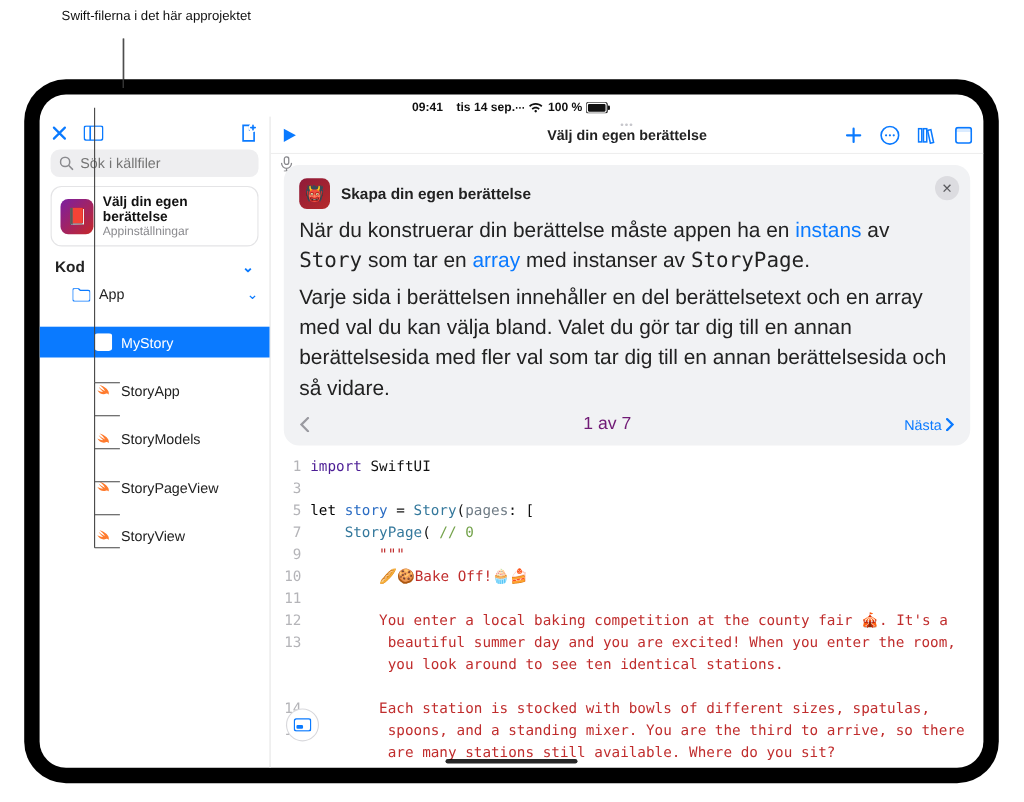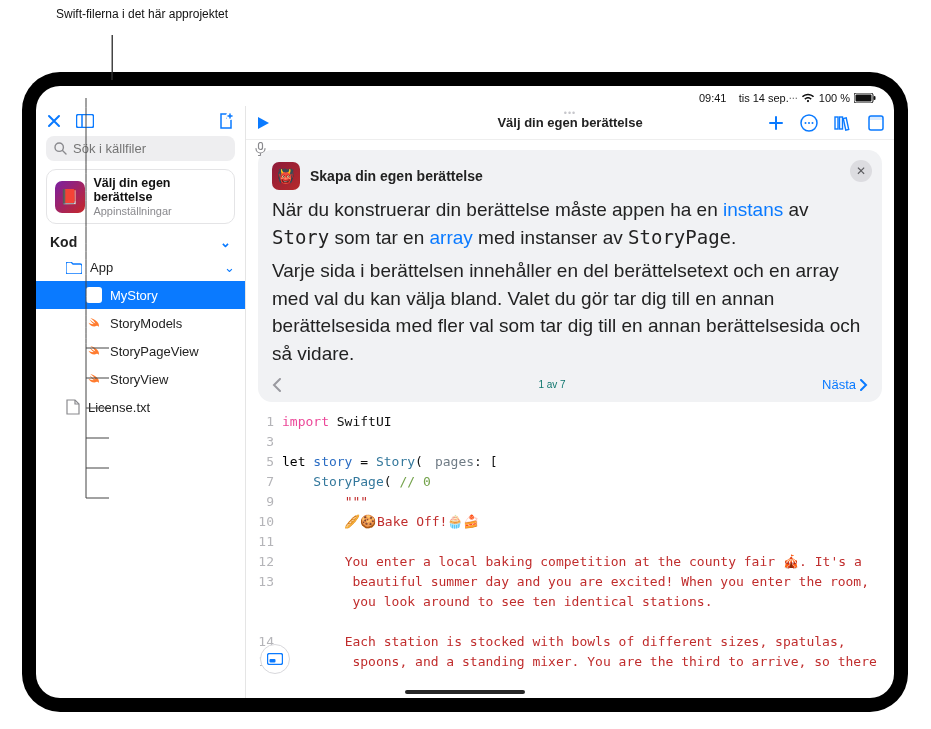--- a/index.html
+++ b/index.html
@@ -30,23 +30,23 @@
     background: #fff;
     border-radius: 24px;
     overflow: hidden;
     position: relative;
     display: flex;
     flex-direction: column;
   }
 
   .status-bar {
     height: 20px;
-    display: flex; justify-content: flex-end; align-items: center;
+    display: flex; justify-content: center; align-items: center;
     padding: 4px 18px 0 18px;
-    font-size: 11px; color: #111; font-weight: 400;
+    font-size: 11px; color: #111; font-weight: 700;
   }
   .status-right { display:flex; align-items:center; gap:4px; }
   .status-dots { font-size: 9px; letter-spacing: -1px; }
 
   .app-area { flex: 1; display: flex; min-height: 0; }
 
   .sidebar {
     width: 210px;
     border-right: 1px solid #e5e5e5;
     display: flex; flex-direction: column;
@@ -94,21 +94,21 @@
   }
   .chev { color:#0a7aff; font-size:13px; }
 
   .sb-row {
     display:flex; align-items:center; gap:8px;
     padding: 6px 10px 6px 14px;
     font-size:13px; color:#222;
     cursor:pointer;
   }
   .sb-row.indent1 { padding-left: 30px; }
-  .sb-row.indent2 { padding-left: 50px; }
+  .sb-row.indent2 { padding-left: 50px; margin-top: 16px; }
   .sb-row.selected { background:#0a7aff; color:#fff; border-radius:0; }
   .sb-row.selected .swift-icon path { fill:#fff; }
   .folder-ic { color:#0a7aff; }
 
   .swift-icon { width:16px; height:16px; }
   .doc-ic { color:#8a8a8e; }
 
   
   .main { flex:1; display:flex; flex-direction:column; min-width:0; }
   .main-toolbar {
@@ -147,42 +147,42 @@
   }
   .lesson-body { line-height:1.45; font-size:19px; }
   .lesson-body .code { font-family: ui-monospace, Menlo, monospace; }
   .lesson-body a.kw { color:#0a7aff; text-decoration:none; }
   .lesson-pager {
     margin-top:10px;
     display:flex; align-items:center; justify-content:space-between;
     font-size:13px;
   }
   .lesson-pager .prev { color:#9a9aa0; }
-  .lesson-pager .ctr { color:#0f766e; font-size:10px; }
+  .lesson-pager .ctr { color:#701a75; font-size:16px; }
   .lesson-pager .next { color:#0a7aff; font-weight:500; display:flex; align-items:center; gap:4px; }
 
   .code-area {
     flex:1; overflow:hidden;
     display:flex;
     font-family: ui-monospace, Menlo, Consolas, monospace;
     font-size:13px;
     padding: 4px 0 0 0;
   }
   .gutter {
     width:36px; text-align:right; color:#b4b4b8;
     padding-right:8px;
     user-select:none;
   }
   .gutter div, .codecol div { height:20px; line-height:20px; white-space:pre; }
   .codecol { flex:1; color:#111; overflow:hidden; }
-  .kw-import { color:#ec4899; }
+  .kw-import { color:#4c1d95; }
   .kw-let { color:#000000; }
   .ident { color:#2a6cc3; }
   .type { color:#34789c; }
-  .arg { color:#6f7b85;margin-left:12px; }
+  .arg { color:#6f7b85; }
   .comment { color:#73a24a; }
   .str { color:#c02d2d; }
 
   .float-btn {
     position:absolute;
     left: 224px; bottom: 24px;
     width:30px; height:30px; border-radius:15px;
     border:1px solid #d8d8dc; background:#fff;
     display:flex; align-items:center; justify-content:center;
     color:#0a7aff; font-size:14px;
@@ -298,44 +298,42 @@
               <rect width="16" height="16" rx="3" fill="#fff"></rect>
               <path d="M12.8 11.7c.5-1.6-.2-3.6-1.9-5.2C9 4.6 6.3 3.4 4.4 3c1.9 1.3 4.4 3.8 5 5.6-1.6-.8-4.4-2.9-5.7-4.1.6 1.2 2.3 3.3 4 4.6-1.6.2-3.8-.6-5.2-1.4 1.1 2.1 3.4 3.7 5.9 3.7 1.3 0 2.1-.6 2.8-.6.6 0 1 .4 1.3.9.2-.1.4-.1.3 0z" fill="#ff7b2e"></path>
             </svg>
           <span>MyStory</span>
         </div>
         <div class="sb-row indent2">
           <svg class="swift-icon" viewBox="0 0 16 16">
               <rect width="16" height="16" rx="3" fill="#fff"></rect>
               <path d="M12.8 11.7c.5-1.6-.2-3.6-1.9-5.2C9 4.6 6.3 3.4 4.4 3c1.9 1.3 4.4 3.8 5 5.6-1.6-.8-4.4-2.9-5.7-4.1.6 1.2 2.3 3.3 4 4.6-1.6.2-3.8-.6-5.2-1.4 1.1 2.1 3.4 3.7 5.9 3.7 1.3 0 2.1-.6 2.8-.6.6 0 1 .4 1.3.9.2-.1.4-.1.3 0z" fill="#ff7b2e"></path>
             </svg>
-          <span>StoryModels</span>
+          <span>StoryApp</span>
         </div>
         <div class="sb-row indent2">
           <svg class="swift-icon" viewBox="0 0 16 16">
               <rect width="16" height="16" rx="3" fill="#fff"></rect>
               <path d="M12.8 11.7c.5-1.6-.2-3.6-1.9-5.2C9 4.6 6.3 3.4 4.4 3c1.9 1.3 4.4 3.8 5 5.6-1.6-.8-4.4-2.9-5.7-4.1.6 1.2 2.3 3.3 4 4.6-1.6.2-3.8-.6-5.2-1.4 1.1 2.1 3.4 3.7 5.9 3.7 1.3 0 2.1-.6 2.8-.6.6 0 1 .4 1.3.9.2-.1.4-.1.3 0z" fill="#ff7b2e"></path>
             </svg>
-          <span>StoryPageView</span>
+          <span>StoryModels</span>
         </div>
         <div class="sb-row indent2">
           <svg class="swift-icon" viewBox="0 0 16 16">
               <rect width="16" height="16" rx="3" fill="#fff"></rect>
               <path d="M12.8 11.7c.5-1.6-.2-3.6-1.9-5.2C9 4.6 6.3 3.4 4.4 3c1.9 1.3 4.4 3.8 5 5.6-1.6-.8-4.4-2.9-5.7-4.1.6 1.2 2.3 3.3 4 4.6-1.6.2-3.8-.6-5.2-1.4 1.1 2.1 3.4 3.7 5.9 3.7 1.3 0 2.1-.6 2.8-.6.6 0 1 .4 1.3.9.2-.1.4-.1.3 0z" fill="#ff7b2e"></path>
             </svg>
+          <span>StoryPageView</span>
+        </div>
+        <div class="sb-row indent2">
+          <svg class="swift-icon" viewBox="0 0 16 16">
+              <rect width="16" height="16" rx="3" fill="#fff"></rect>
+              <path d="M12.8 11.7c.5-1.6-.2-3.6-1.9-5.2C9 4.6 6.3 3.4 4.4 3c1.9 1.3 4.4 3.8 5 5.6-1.6-.8-4.4-2.9-5.7-4.1.6 1.2 2.3 3.3 4 4.6-1.6.2-3.8-.6-5.2-1.4 1.1 2.1 3.4 3.7 5.9 3.7 1.3 0 2.1-.6 2.8-.6.6 0 1 .4 1.3.9.2-.1.4-.1.3 0z" fill="#ff7b2e"></path>
+            </svg>
           <span>StoryView</span>
-        </div>
-        <div class="sb-row indent1">
-          <span class="doc-ic">
-            <svg width="14" height="16" viewBox="0 0 14 16">
-                <path d="M1 1h8l4 4v10H1z" fill="none" stroke="#8a8a8e" stroke-width="1.2"></path>
-                <path d="M9 1v4h4" fill="none" stroke="#8a8a8e" stroke-width="1.2"></path>
-              </svg>
-          </span>
-          <span>License.txt</span>
         </div>
       </div>
 
       <div class="main">
         <div class="main-toolbar">
           <span class="grip">•••</span>
           <span class="tool-icon">
             <svg width="14" height="14" viewBox="0 0 14 14">
                 <path d="M2 1l11 6-11 6z" fill="#0a7aff"></path>
               </svg>
@@ -425,20 +423,21 @@
             <div>    <span class="type">StoryPage</span><span>( </span><span class="comment">// 0</span></div>
             <div>        <span class="str">"""</span></div>
             <div>        <span class="str">🥖🍪Bake Off!🧁🍰</span></div>
             <div></div>
             <div>        <span class="str">You enter a local baking competition at the county fair 🎪. It's a</span></div>
             <div>        <span class="str"> beautiful summer day and you are excited! When you enter the room,</span></div>
             <div>        <span class="str"> you look around to see ten identical stations.</span></div>
             <div></div>
             <div>        <span class="str">Each station is stocked with bowls of different sizes, spatulas,</span></div>
             <div>        <span class="str"> spoons, and a standing mixer. You are the third to arrive, so there</span></div>
+            <div>        <span class="str"> are many stations still available. Where do you sit?</span></div>
             <div></div>
           </div>
         </div>
 
       </div>
     </div>
 
     <div class="float-btn">
       <svg width="16" height="12" viewBox="0 0 16 12">
           <rect x="0.5" y="0.5" width="15" height="11" rx="2" fill="none" stroke="#0a7aff" stroke-width="1.4"></rect>

